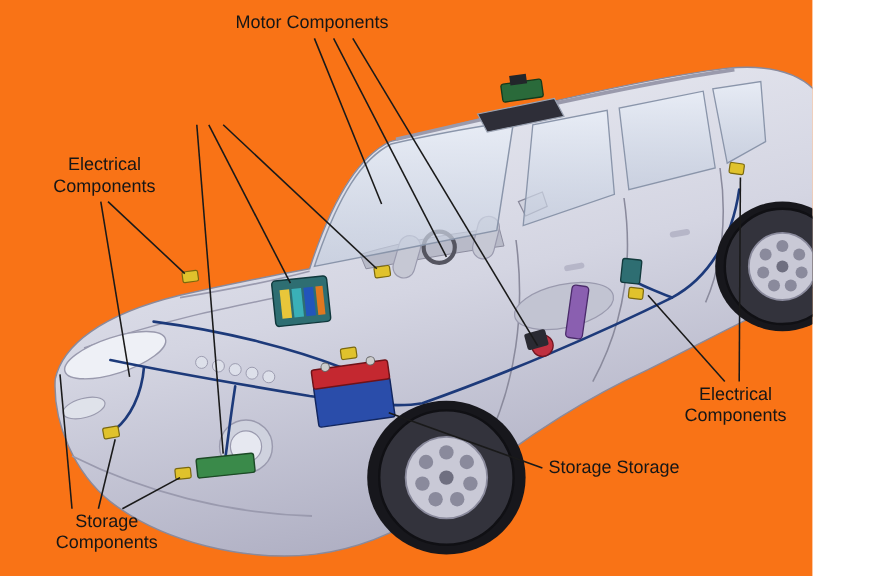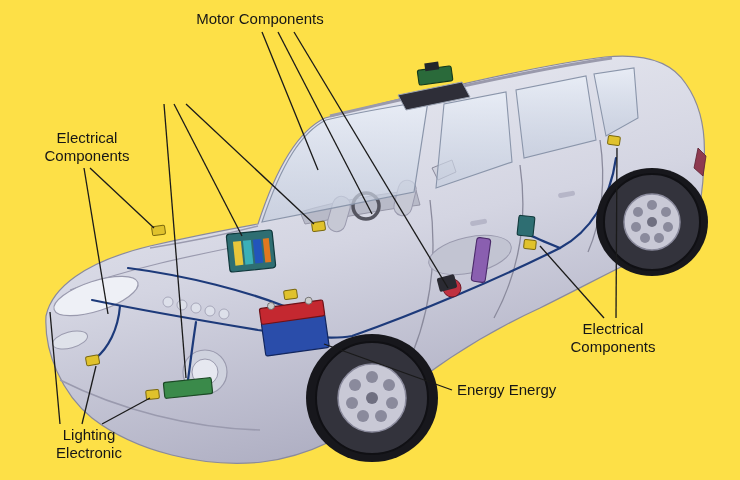--- a/index.html
+++ b/index.html
@@ -2,23 +2,23 @@
 <html><head>
 <meta charset="utf-8">
 <style>
   html, body {
     margin: 0;
     padding: 0;
     background: #ffffff;
   }
   .stage {
     position: relative;
-    width: 740px;
+    width: 677px;
     height: 480px;
-    background: #fde047;
+    background: #f97316;
     overflow: hidden;
     font-family: "Liberation Sans", sans-serif;
   }
   .car-svg {
     position: absolute;
     left: 0;
     top: 0;
   }
   .label {
     position: absolute;
@@ -214,17 +214,17 @@
     </g>
   </svg>
 
   <div class="label nowrap" style="left:175px; top:10px; width:170px;">Motor Components</div>
 
 
   <div class="label" style="left:28px; top:129px; width:118px;">Electrical Components</div>
 
   <div class="label" style="left:554px; top:320px; width:118px;">Electrical Components</div>
 
-  <div class="label left-align nowrap" style="left:457px; top:381px; width:140px;">Energy Energy</div>
-
-  <div class="label" style="left:30px; top:426px; width:118px;">Lighting Electronic</div>
+  <div class="label left-align nowrap" style="left:457px; top:381px; width:140px;">Storage Storage</div>
+
+  <div class="label" style="left:30px; top:426px; width:118px;">Storage Components</div>
 
 </div>
 
 </body></html>

